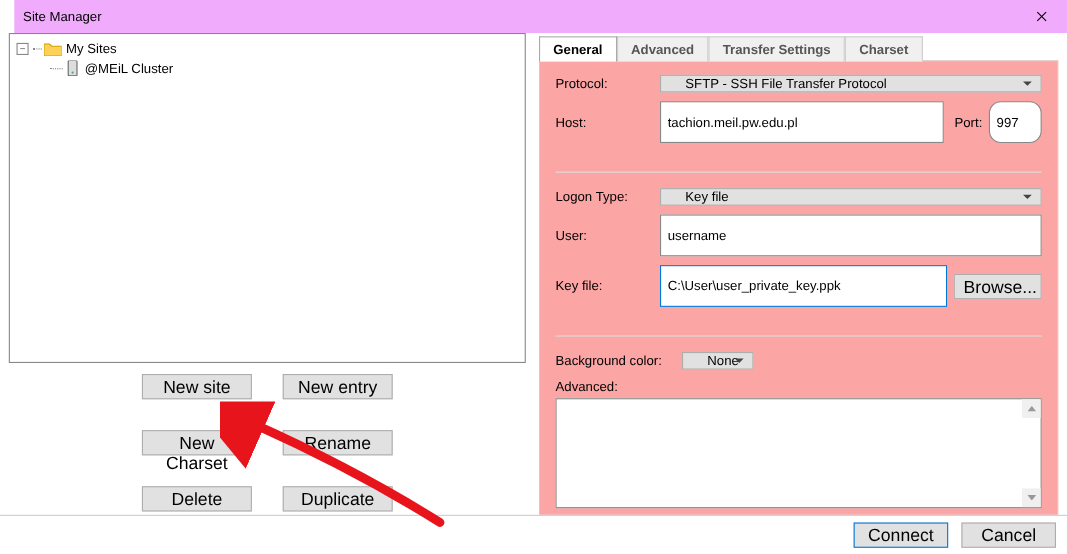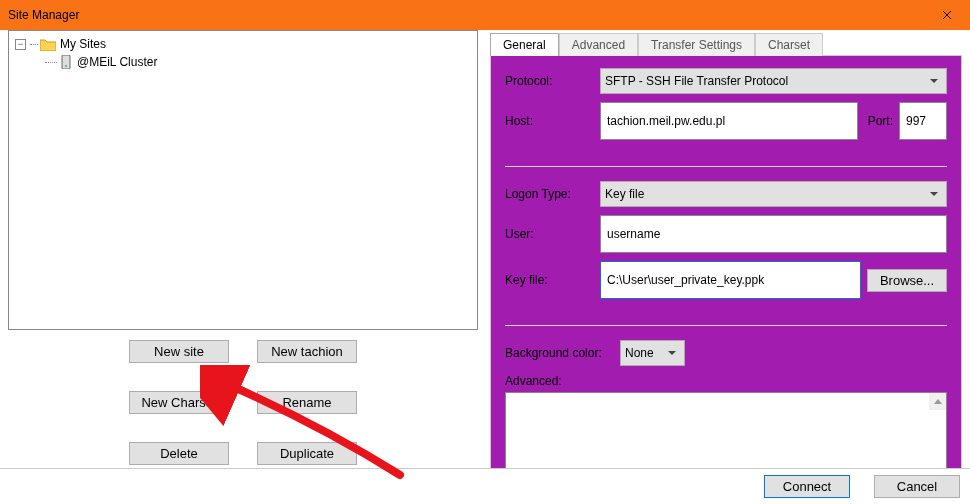--- a/index.html
+++ b/index.html
@@ -12,21 +12,22 @@
     height: 504px;
     overflow: hidden;
     position: relative;
   }
   .titlebar {
     height: 30px;
     display: flex;
     align-items: center;
     justify-content: space-between;
     padding: 0 0 0 8px;
-    background: #f97316;
+    background: #f0abfc;
+    margin-left: 13px;
   }
   .titlebar-title { font-size: 12px; }
   .close-btn {
     width: 46px; height: 30px;
     display:flex; align-items:center; justify-content:center;
     cursor: pointer;
   }
   .close-btn svg { width: 10px; height: 10px; }
   .content {
     display: flex;
@@ -75,21 +76,21 @@
   .left-buttons {
     display: grid;
     grid-template-columns: 100px 100px;
     grid-gap: 6px 8px;
     justify-content: center;
     margin-top: 10px;
     gap: 28px;
   }
   button, .win-btn {
     font-family: inherit;
-    font-size: 13px;
+    font-size: 16px;
     background: #e1e1e1;
     border: 1px solid #adadad;
     padding: 3px 8px;
     height: 23px;
     cursor: pointer;
   }
   .right-pane {
     flex: 1;
     display: flex;
     flex-direction: column;
@@ -100,50 +101,51 @@
   }
   .tab {
     padding: 4px 12px;
     border: 1px solid #ccc;
     border-bottom: none;
     background: #f0f0f0;
     cursor: pointer;
     position: relative;
     top: 1px;
     color:#555;
+    font-weight:bold;
   }
   .tab.active {
     background: #fff;
     border-color: #aaa;
     color:#000;
     z-index: 2;
   }
   .tab-body {
     border: 1px solid #ccc;
     flex: 1;
     padding: 12px 14px 10px 14px;
-    background: #a21caf;
+    background: #fca5a5;
   }
   .form-row {
     display: flex;
     align-items: center;
     margin-bottom: 8px;
   }
   .form-row label {
     width: 95px;
   }
   .combo, .text-input, select, input[type=text] {
     font-family: inherit;
     font-size: 12px;
   }
   .combo {
     background: #e1e1e1;
     border: 1px solid #adadad;
-    height: 26px;
-    padding: 0 22px 0 4px;
+    height: 16px;
+    padding: 0 22px 0 22px;
     display:flex; align-items:center;
     position: relative;
     cursor: pointer;
   }
   .combo::after {
     content: "";
     position: absolute;
     right: 8px; top: 50%;
     transform: translateY(-50%);
     border-left: 4px solid transparent;
@@ -175,21 +177,21 @@
   .scroll-up { top: 0; }
   .scroll-down { bottom: 0; }
   .bottom-bar {
     position: absolute;
     bottom: 0; left: 0; right: 0;
     border-top: 1px solid #ccc;
     height: 36px;
     display: flex;
     justify-content: flex-end;
     align-items: center;
-    gap: 24px;
+    gap: 12px;
     padding: 0 10px;
     background: #fff;
   }
   .bottom-bar button {
     width: 86px;
   }
   .connect-btn {
     border: 1px solid #0078d7;
     background: #e1e1e1;
   }
@@ -230,21 +232,21 @@
           <svg viewBox="0 0 12 14">
               <rect x="2" y="0" width="8" height="14" rx="1" fill="#ddd" stroke="#666"></rect>
               <circle cx="6" cy="11" r="1" fill="#4a8"></circle>
             </svg>
         </span>
         <span>@MEiL Cluster</span>
       </div>
     </div>
     <div class="left-buttons">
       <button>New site</button>
-      <button>New tachion</button>
+      <button>New entry</button>
       <button>New Charset</button>
       <button>Rename</button>
       <button>Delete</button>
       <button>Duplicate</button>
     </div>
   </div>
 
   <div class="right-pane">
     <div class="tabs">
       <div class="tab active">General</div>
@@ -258,21 +260,21 @@
         <label>Protocol:</label>
         <div class="combo" style="flex:1">
           <span>SFTP - SSH File Transfer Protocol</span>
         </div>
       </div>
 
       <div class="form-row">
         <label>Host:</label>
         <input class="text-input" style="flex: 1 1 0%;" value="tachion.meil.pw.edu.pl">
         <label style="width:auto; margin:0 6px 0 10px">Port:</label>
-        <input class="text-input" style="width: 48px;" value="997">
+        <input class="text-input" style="width: 48px; border-radius: 11px;" value="997">
       </div>
 
       <div class="divider"></div>
       <div style="border-top:1px solid #ddd; margin-bottom:14px"></div>
 
       <div class="form-row">
         <label>Logon Type:</label>
         <div class="combo" style="flex:1">
           <span>Key file</span>
         </div>

